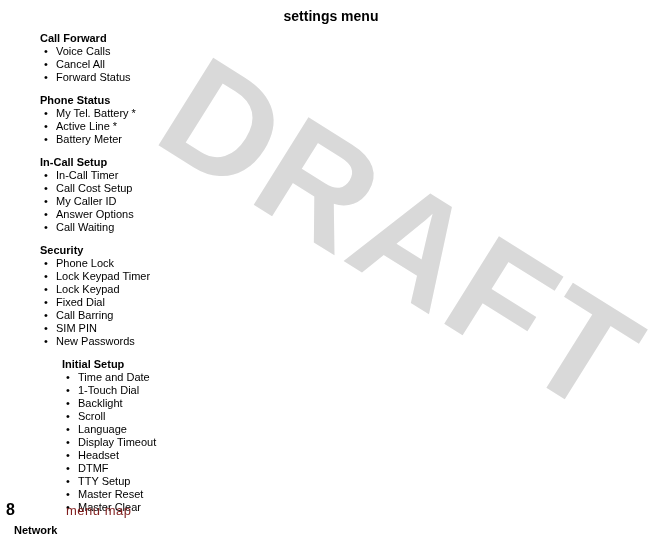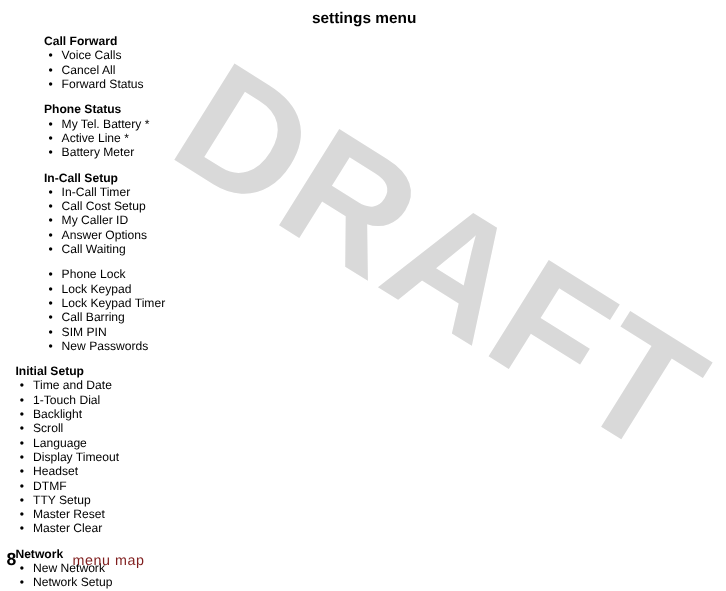--- a/index.html
+++ b/index.html
@@ -38,21 +38,21 @@
     margin-bottom: 8px;
     text-align: center;
   }
   .columns {
     display: flex;
     flex-direction: column;
     align-items: flex-start;
   }
   .col { }
   .col1 { width: 260px; padding-left: 26px; }
-  .col2 { width: 240px; padding-left: 0; }
+  .col2 { width: 240px; padding-left: 0; margin-left: 48px; }
   .col3 { width: 150px; padding-left: 0; }
   .section { margin-bottom: 10px; }
   .sec-title {
     font-weight: bold;
     font-size: 11px;
     margin-bottom: 1px;
   }
   ul.items {
     list-style: none;
     padding-left: 16px;
@@ -126,24 +126,26 @@
         <div class="sec-title">In-Call Setup</div>
         <ul class="items">
           <li>In-Call Timer</li>
           <li>Call Cost Setup</li>
           <li>My Caller ID</li>
           <li>Answer Options</li>
           <li>Call Waiting</li>
         </ul>
       </div>
       <div class="section">
+        <div class="sec-title">Security</div>
         <ul class="items">
           <li>Phone Lock</li>
+          <li>Lock Keypad Timer</li>
           <li>Lock Keypad</li>
-          <li>Lock Keypad Timer</li>
+          <li>Fixed Dial</li>
           <li>Call Barring</li>
           <li>SIM PIN</li>
           <li>New Passwords</li>
         </ul>
       </div>
     </div>
 
     <div class="col col2">
       <div class="section">
         <div class="sec-title">Initial Setup</div>

